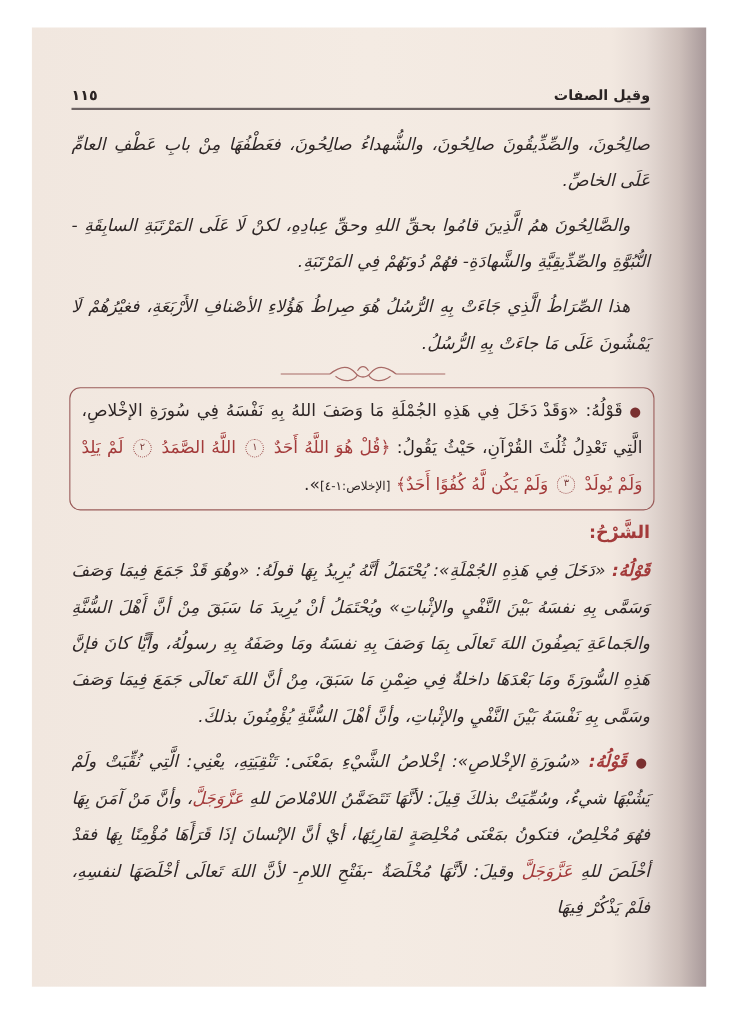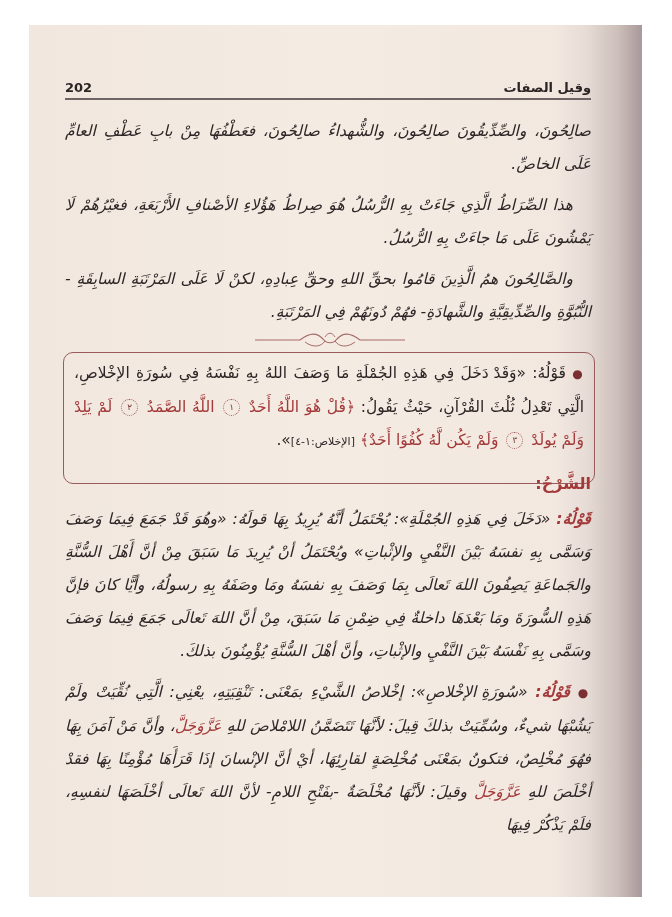--- a/index.html
+++ b/index.html
@@ -53,21 +53,21 @@
   .ornament {
     position: absolute;
     top: 305px;
     left: 190px;
     width: 150px; height: 20px;
   }
   .quote-box {
     position: absolute;
     top: 327px;
     left: -2px; right: -4px;
-    height: 132px;
+    height: 112px;
     border: 1.5px solid #9a5c5a;
     border-radius: 10px;
     box-sizing: border-box;
     padding: 4px 10px 0 10px;
     font-size: 15.5px;
     line-height: 33px;
     text-align: justify;
   }
   .red { color: #a33a3a; }
   .ayah-num {
@@ -93,28 +93,28 @@
   .bullet { color: #7a3030; font-size: 12px; }
 </style>
 </head>
 <body>
 
 <div class="page">
   <div class="content">
 
     <div class="running-head">
       <span>وقيل الصفات</span>
-      <span>202</span>
+      <span>١١٥</span>
       <div class="rule"></div>
     </div>
 
     <div class="body-text" style="top:90px;">
       <p>صالِحُونَ، والصِّدِّيقُونَ صالِحُونَ، والشُّهداءُ صالِحُونَ، فعَطْفُهَا مِنْ بابِ عَطْفِ العامِّ عَلَى الخاصِّ.</p>
+      <p class="para-indent">والصَّالِحُونَ همُ الَّذِينَ قامُوا بحقِّ اللهِ وحقِّ عِبادِهِ، لكنْ لَا عَلَى المَرْتَبَةِ السابِقَةِ - النُّبُوَّةِ والصِّدِّيقِيَّةِ والشَّهادَةِ- فهُمْ دُونَهُمْ فِي المَرْتَبَةِ.</p>
       <p class="para-indent">هذا الصِّرَاطُ الَّذِي جَاءَتْ بِهِ الرُّسُلُ هُوَ صِراطُ هَؤُلاءِ الأصْنافِ الأَرْبَعَةِ، فغيْرُهُمْ لَا يَمْشُونَ عَلَى مَا جاءَتْ بِهِ الرُّسُلُ.</p>
-      <p class="para-indent">والصَّالِحُونَ همُ الَّذِينَ قامُوا بحقِّ اللهِ وحقِّ عِبادِهِ، لكنْ لَا عَلَى المَرْتَبَةِ السابِقَةِ - النُّبُوَّةِ والصِّدِّيقِيَّةِ والشَّهادَةِ- فهُمْ دُونَهُمْ فِي المَرْتَبَةِ.</p>
     </div>
 
     <svg class="ornament" viewBox="0 0 150 20">
       <line x1="0" y1="10" x2="45" y2="10" stroke="#a86a66" stroke-width="1"></line>
       <line x1="105" y1="10" x2="150" y2="10" stroke="#a86a66" stroke-width="1"></line>
       <path d="M45 10 C55 2, 62 2, 68 9 C72 14, 78 14, 82 9 C88 2, 95 2, 105 10" fill="none" stroke="#a86a66" stroke-width="1.2"></path>
       <path d="M50 12 C58 18, 66 17, 70 11 M80 11 C84 17, 92 18, 100 12" fill="none" stroke="#a86a66" stroke-width="1"></path>
       <path d="M70 7 C73 2, 77 2, 80 7" fill="none" stroke="#a86a66" stroke-width="1"></path>
     </svg>
 

